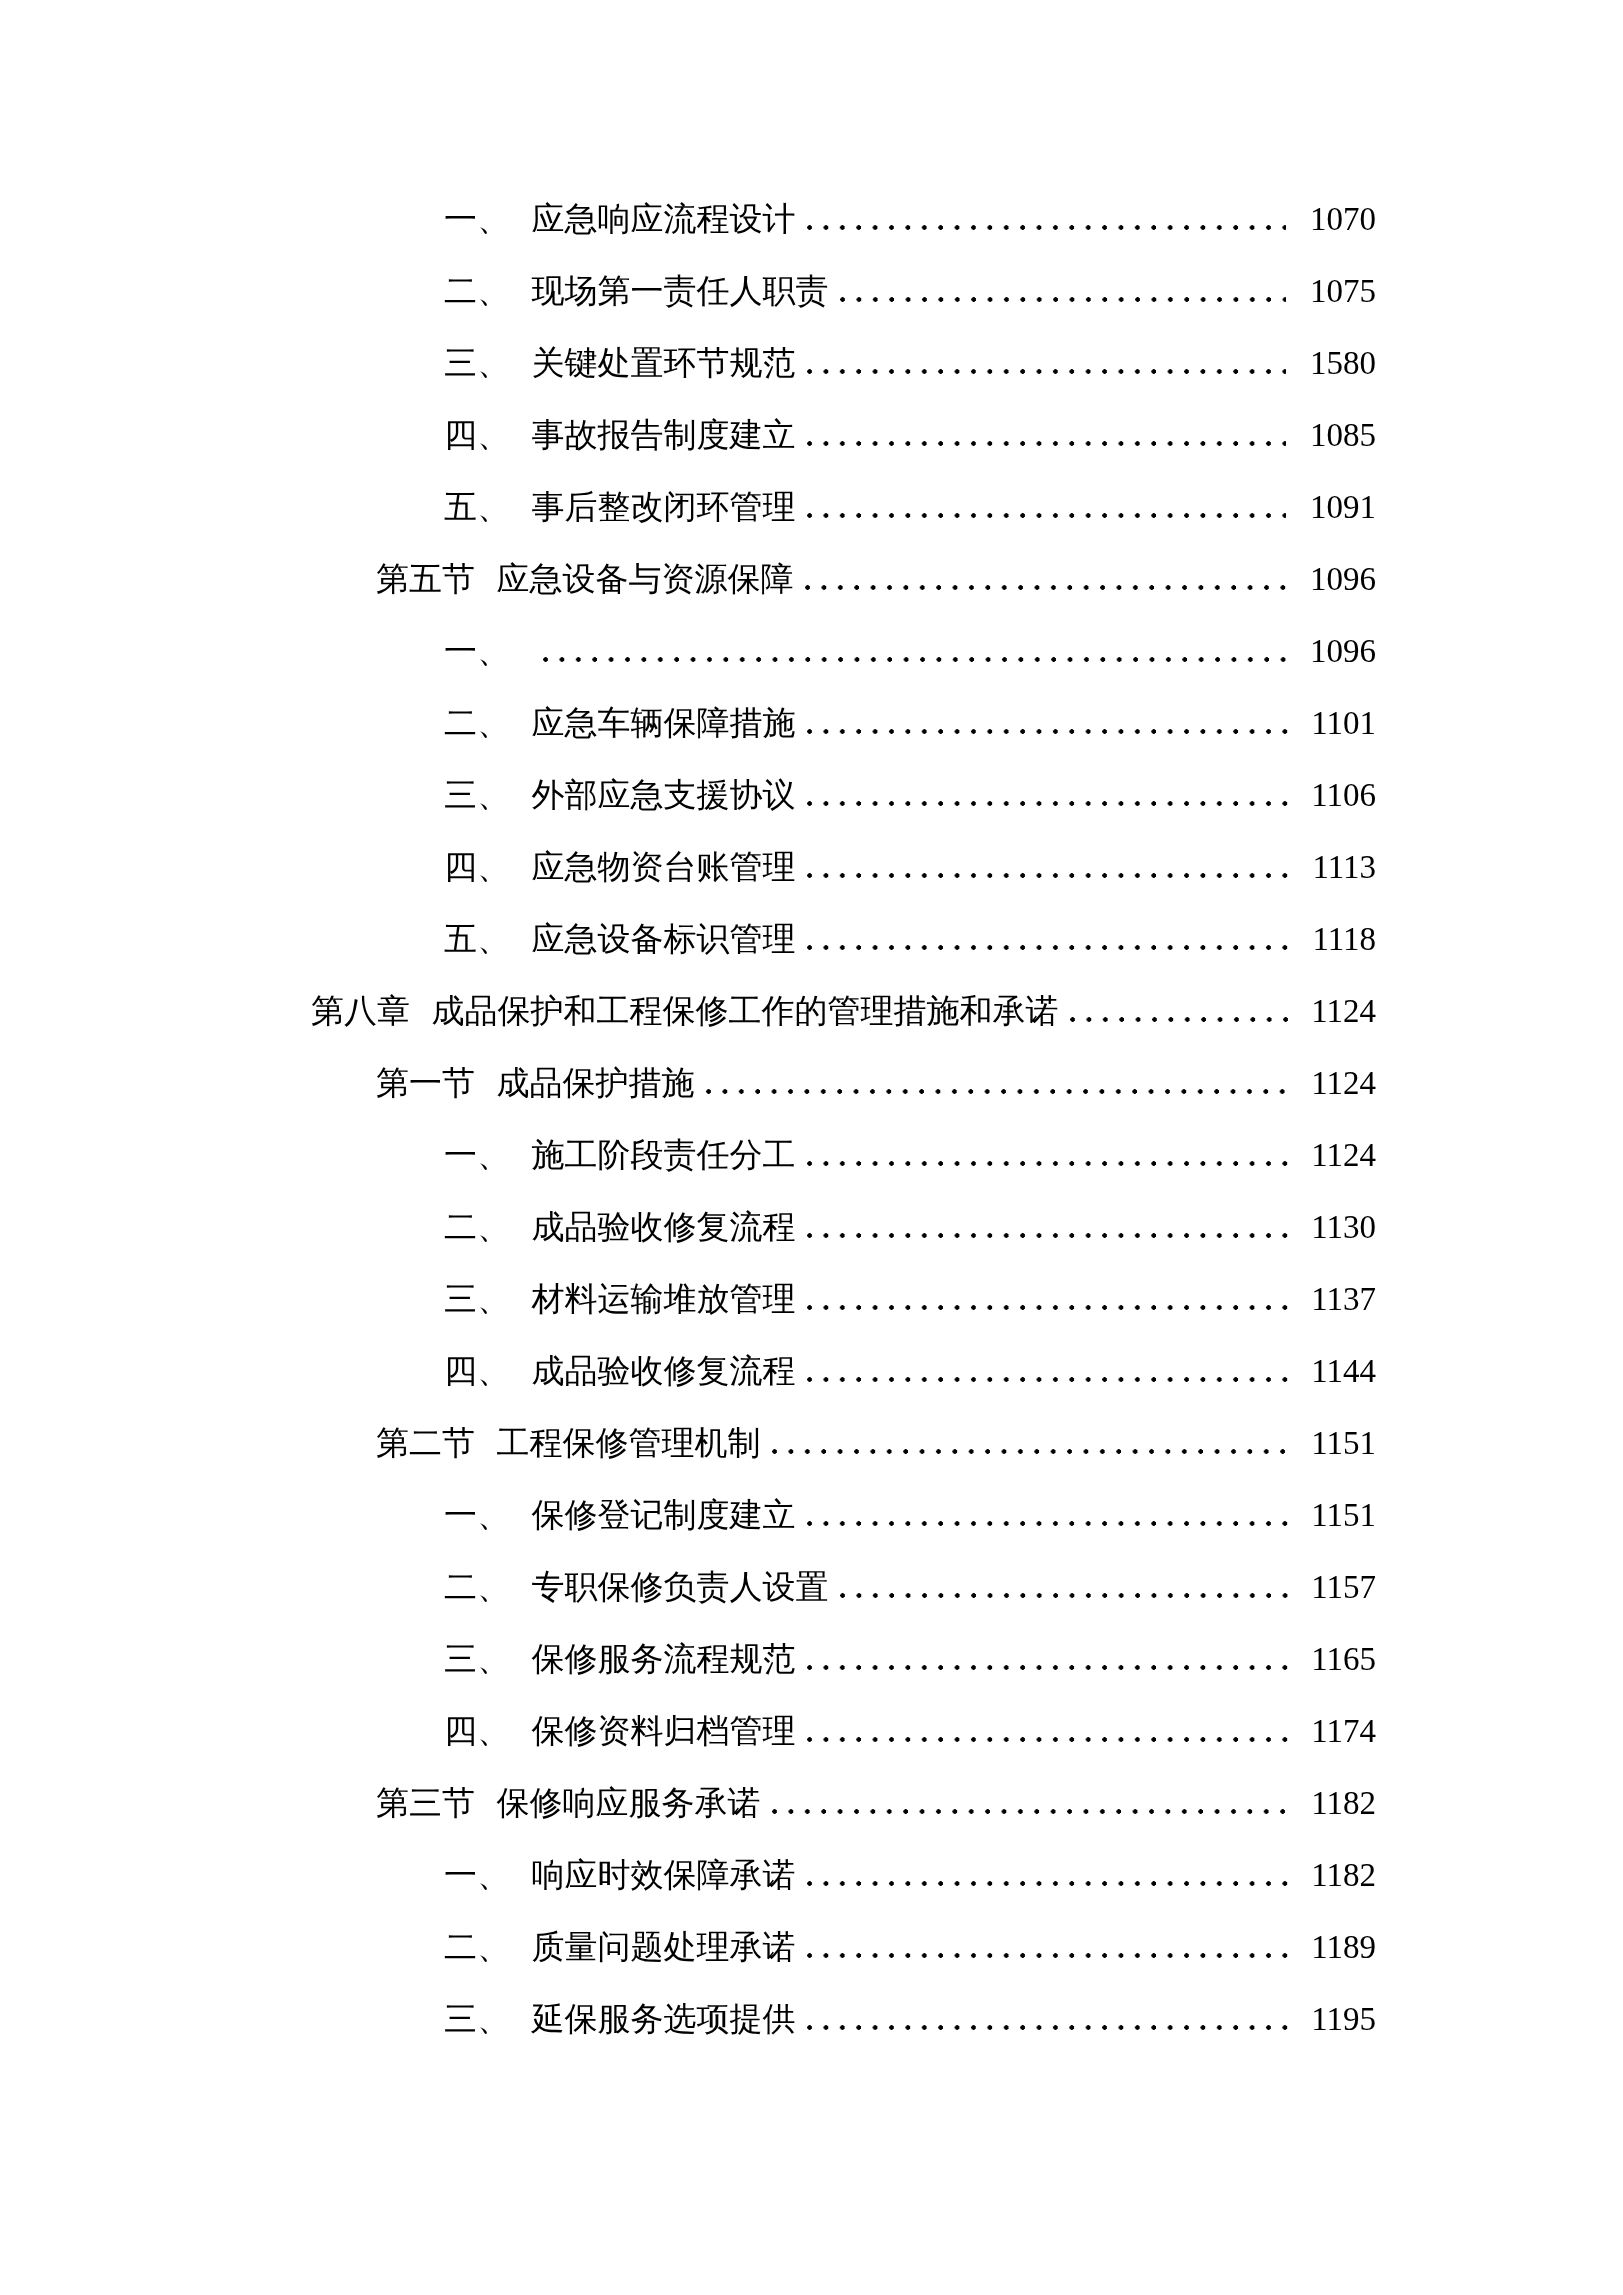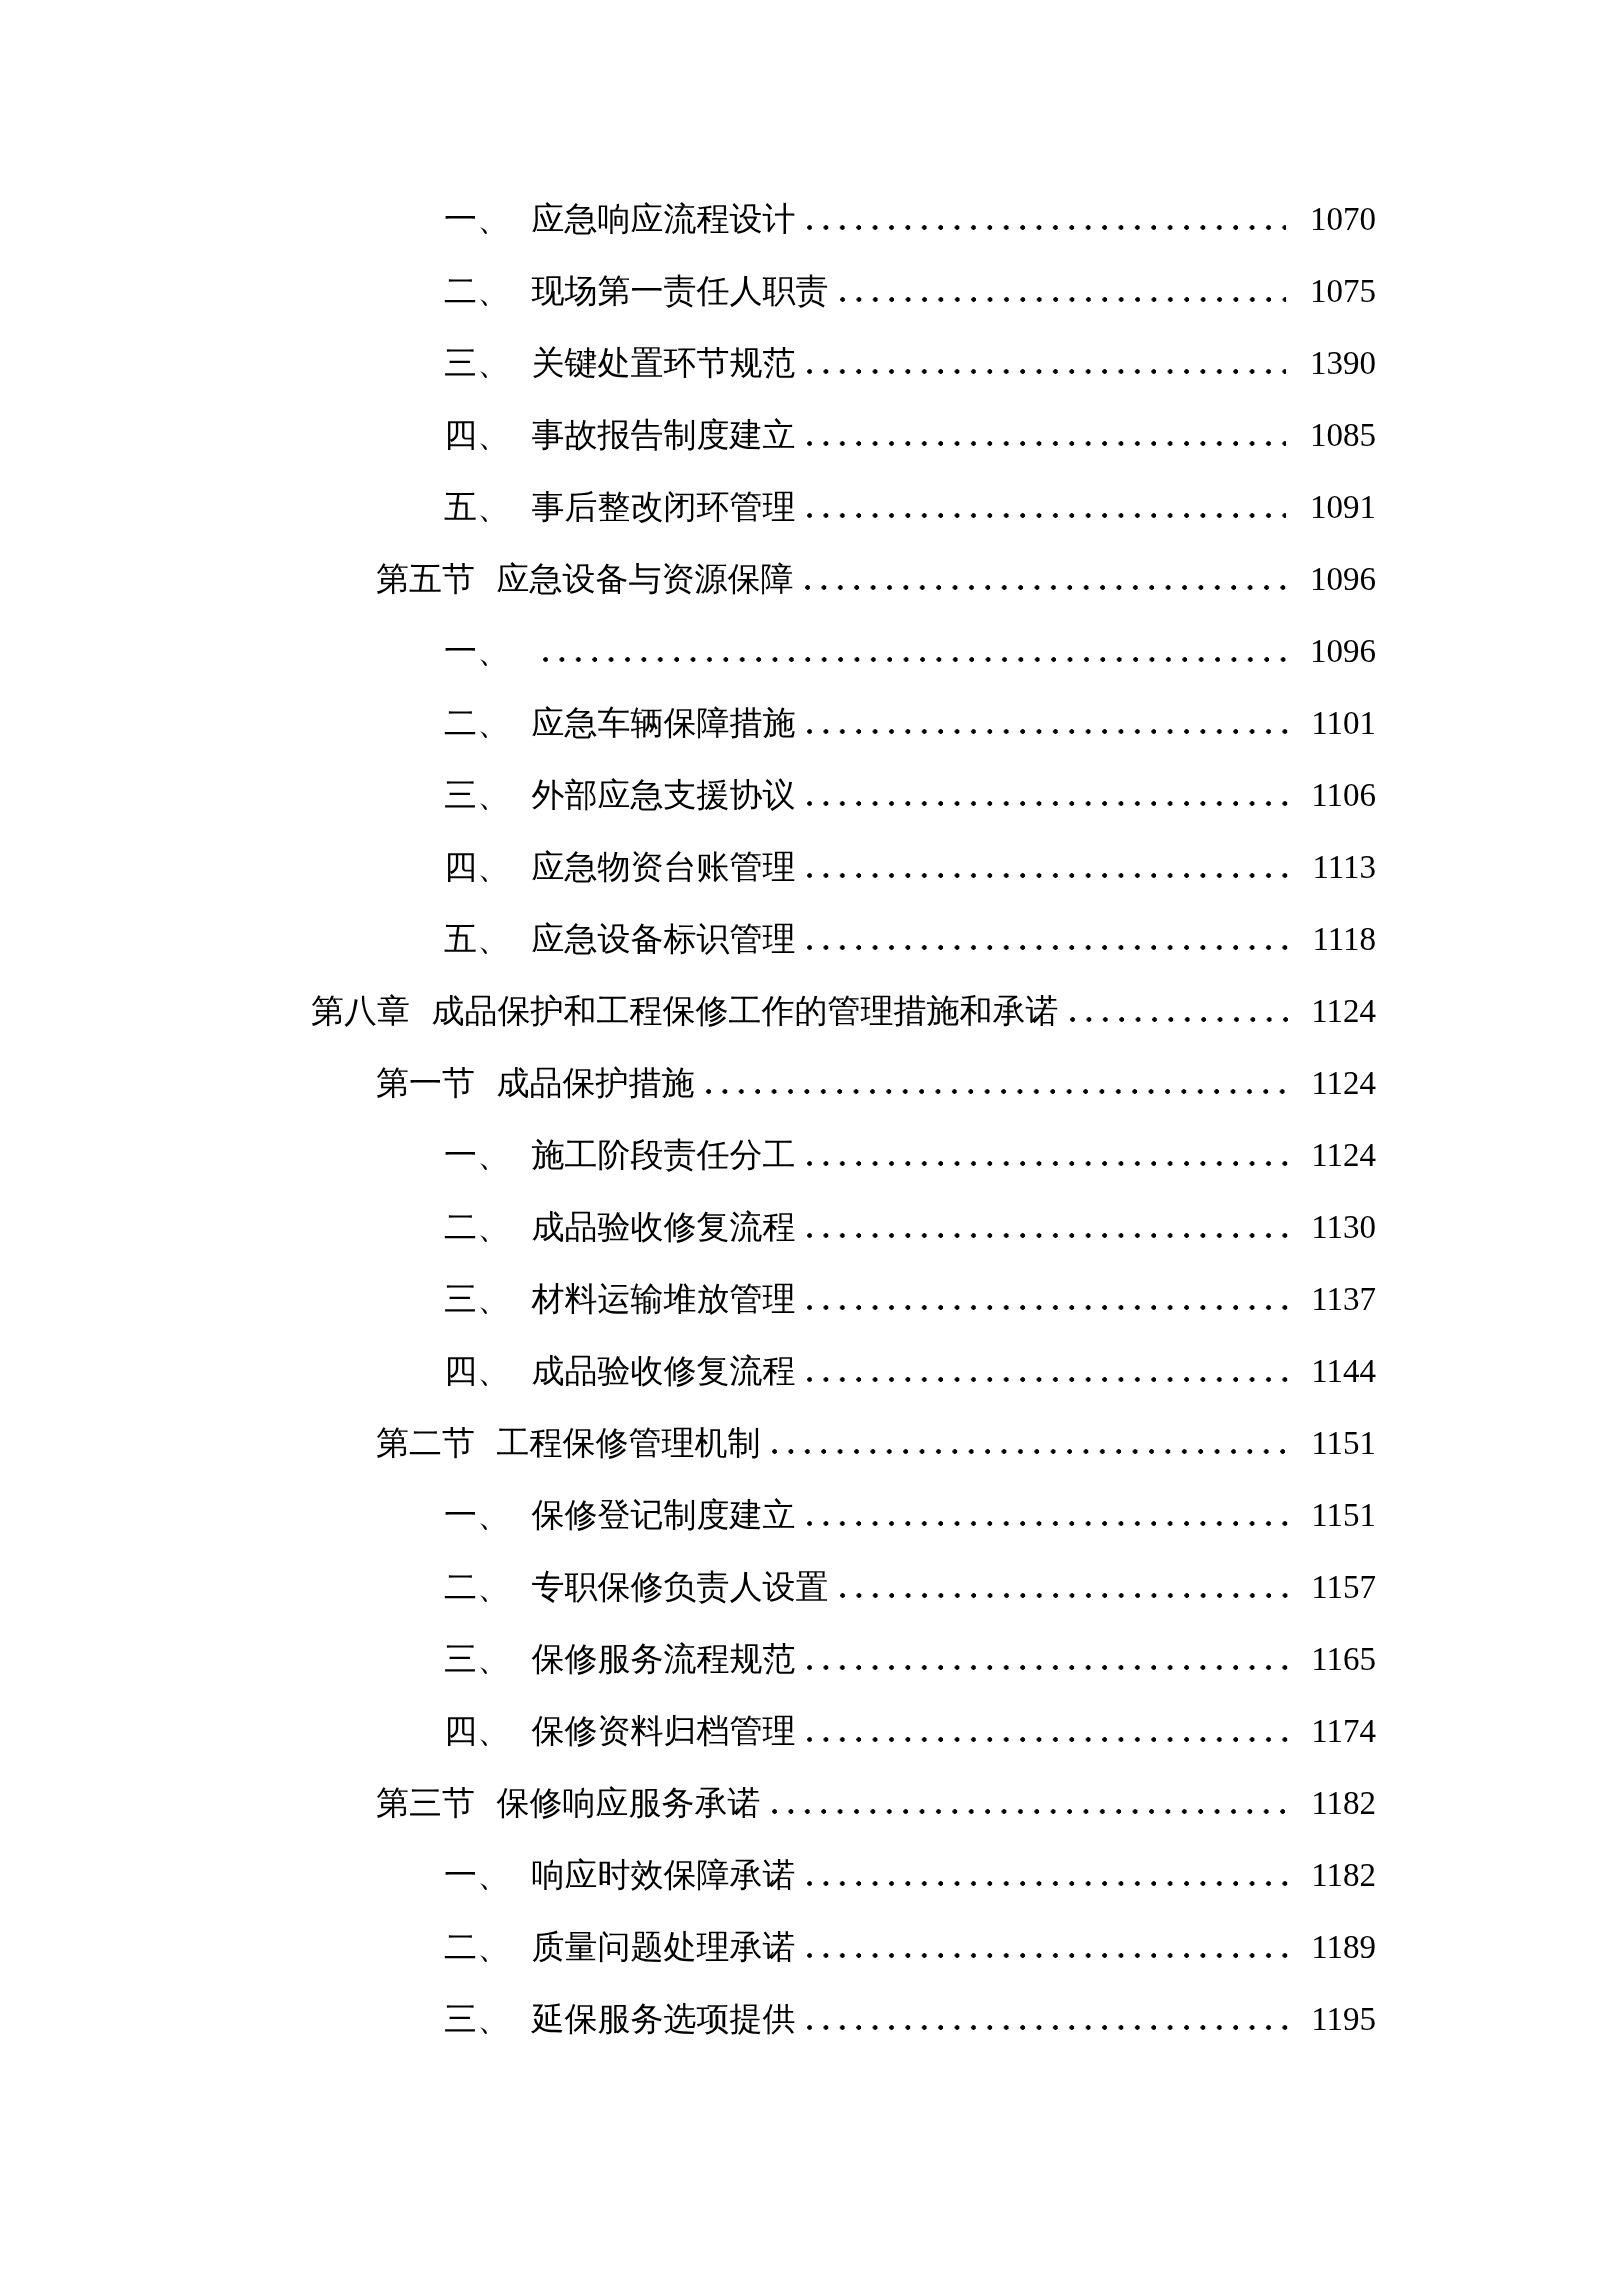--- a/index.html
+++ b/index.html
@@ -62,21 +62,21 @@
       <div class="row lvl-item">
         <span class="prefix">二、</span>
         <span class="title">现场第一责任人职责</span>
         <div class="leader"></div>
         <span class="page-num">1075</span>
       </div>
       <div class="row lvl-item">
         <span class="prefix">三、</span>
         <span class="title">关键处置环节规范</span>
         <div class="leader"></div>
-        <span class="page-num">1390</span>
+        <span class="page-num">1580</span>
       </div>
       <div class="row lvl-item">
         <span class="prefix">四、</span>
         <span class="title">事故报告制度建立</span>
         <div class="leader"></div>
         <span class="page-num">1085</span>
       </div>
       <div class="row lvl-item">
         <span class="prefix">五、</span>
         <span class="title">事后整改闭环管理</span>

